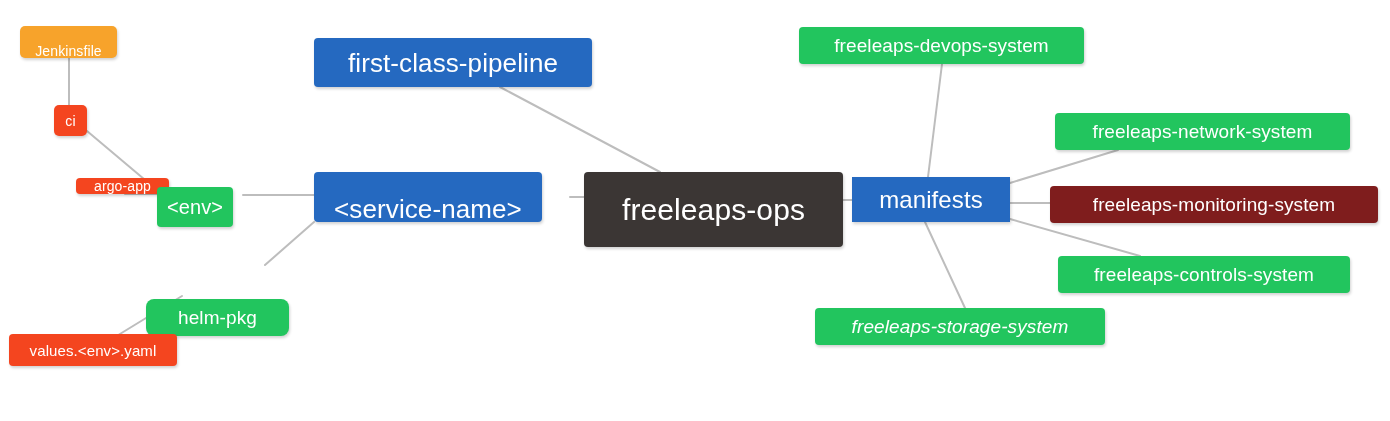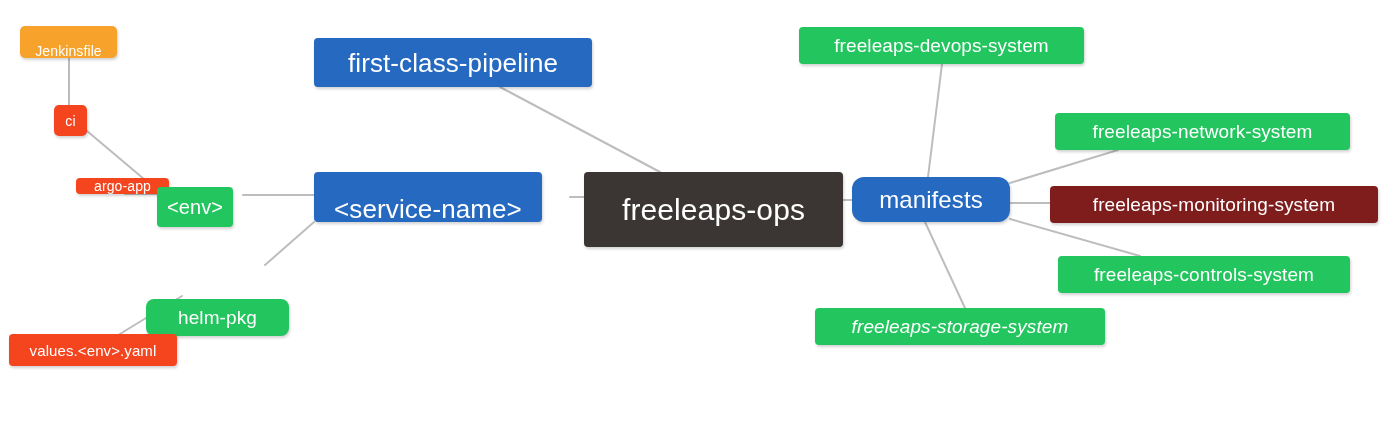--- a/index.html
+++ b/index.html
@@ -85,21 +85,21 @@
       </div>
       <div class="node" style="left: 314px; top: 38px; width: 278px; height: 49px; background: rgb(37, 105, 192); font-size: 26px; border-radius: 4px; color: rgb(255, 255, 255);">
         <span class="node-label">first-class-pipeline</span>
       </div>
       <div class="node" style="left: 314px; top: 172px; width: 228px; height: 50px; background: rgb(37, 105, 192); font-size: 26px; border-radius: 4px; color: rgb(255, 255, 255); align-items: flex-end;">
         <span class="node-label">&lt;service-name&gt;</span>
       </div>
       <div class="node" style="left: 584px; top: 172px; width: 259px; height: 75px; background: rgb(59, 54, 52); font-size: 30px; border-radius: 4px; color: rgb(255, 255, 255);">
         <span class="node-label">freeleaps-ops</span>
       </div>
-      <div class="node" style="left: 852px; top: 177px; width: 158px; height: 45px; background: rgb(37, 105, 192); font-size: 24px; border-radius: 12px; color: rgb(255, 255, 255);">
+      <div class="node" style="left: 852px; top: 177px; width: 158px; height: 45px; background: rgb(37, 105, 192); font-size: 24px; border-radius: 0; color: rgb(255, 255, 255);">
         <span class="node-label">manifests</span>
       </div>
       <div class="node" style="left: 799px; top: 27px; width: 285px; height: 37px; background: rgb(34, 197, 94); font-size: 19px; border-radius: 4px; color: rgb(255, 255, 255);">
         <span class="node-label">freeleaps-devops-system</span>
       </div>
       <div class="node" style="left: 1055px; top: 113px; width: 295px; height: 37px; background: rgb(34, 197, 94); font-size: 19px; border-radius: 4px; color: rgb(255, 255, 255);">
         <span class="node-label">freeleaps-network-system</span>
       </div>
       <div class="node" style="left: 1050px; top: 186px; width: 328px; height: 37px; background: #7f1d1d; font-size: 19px; border-radius: 4px; color: rgb(255, 255, 255);">
         <span class="node-label">freeleaps-monitoring-system</span>

